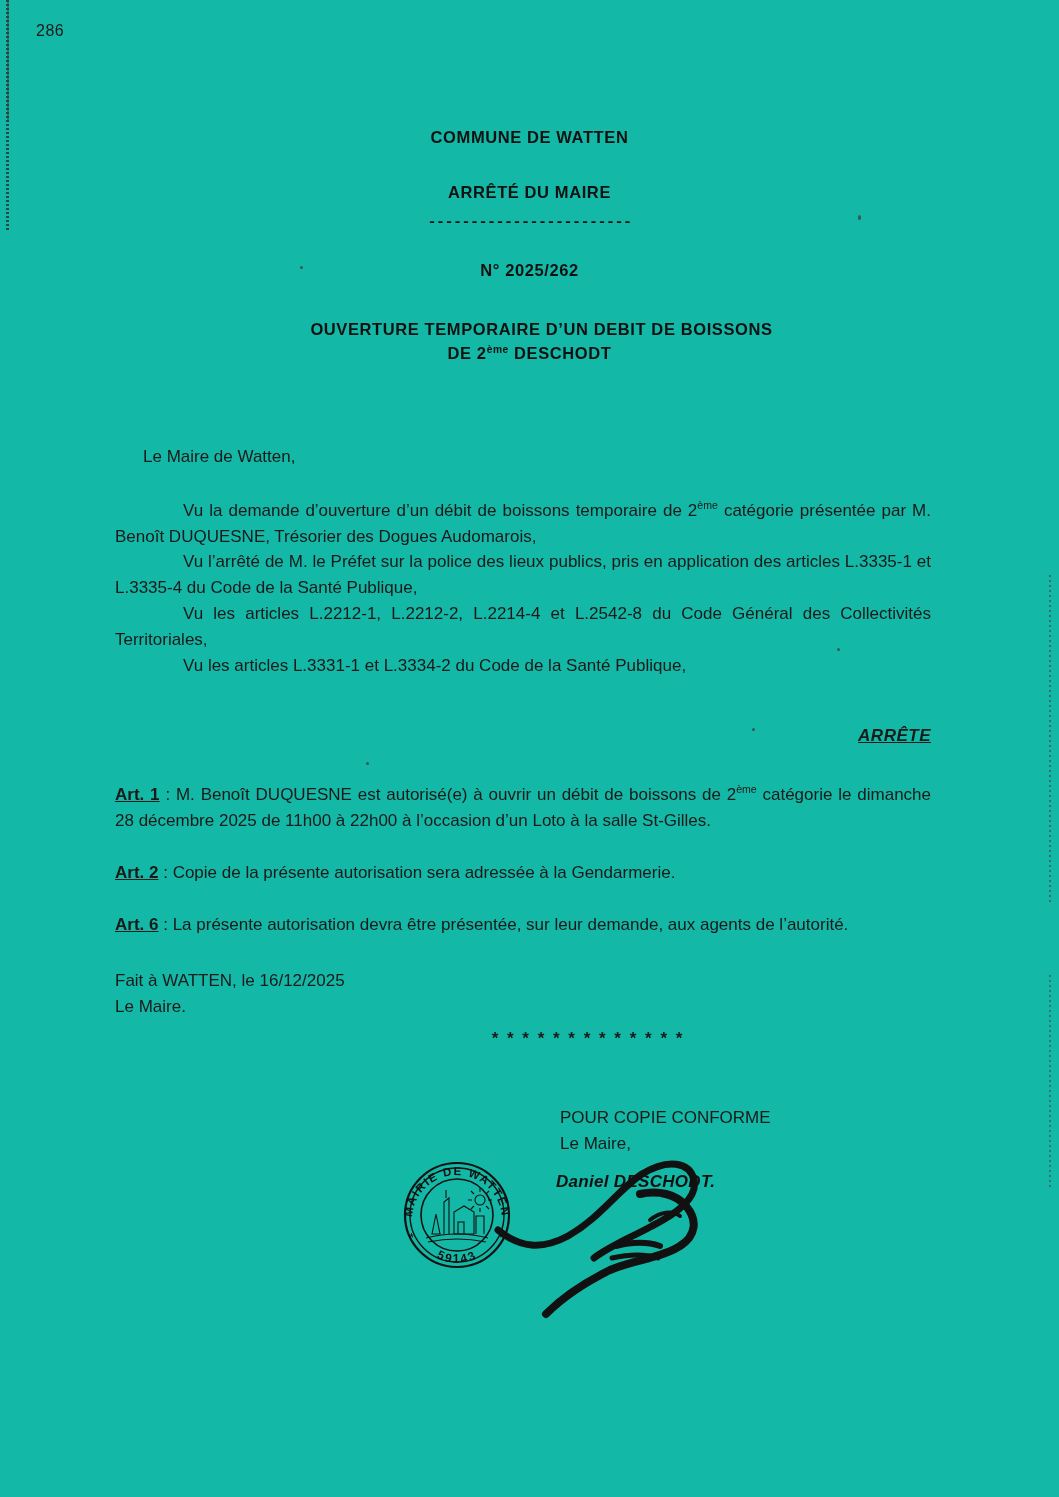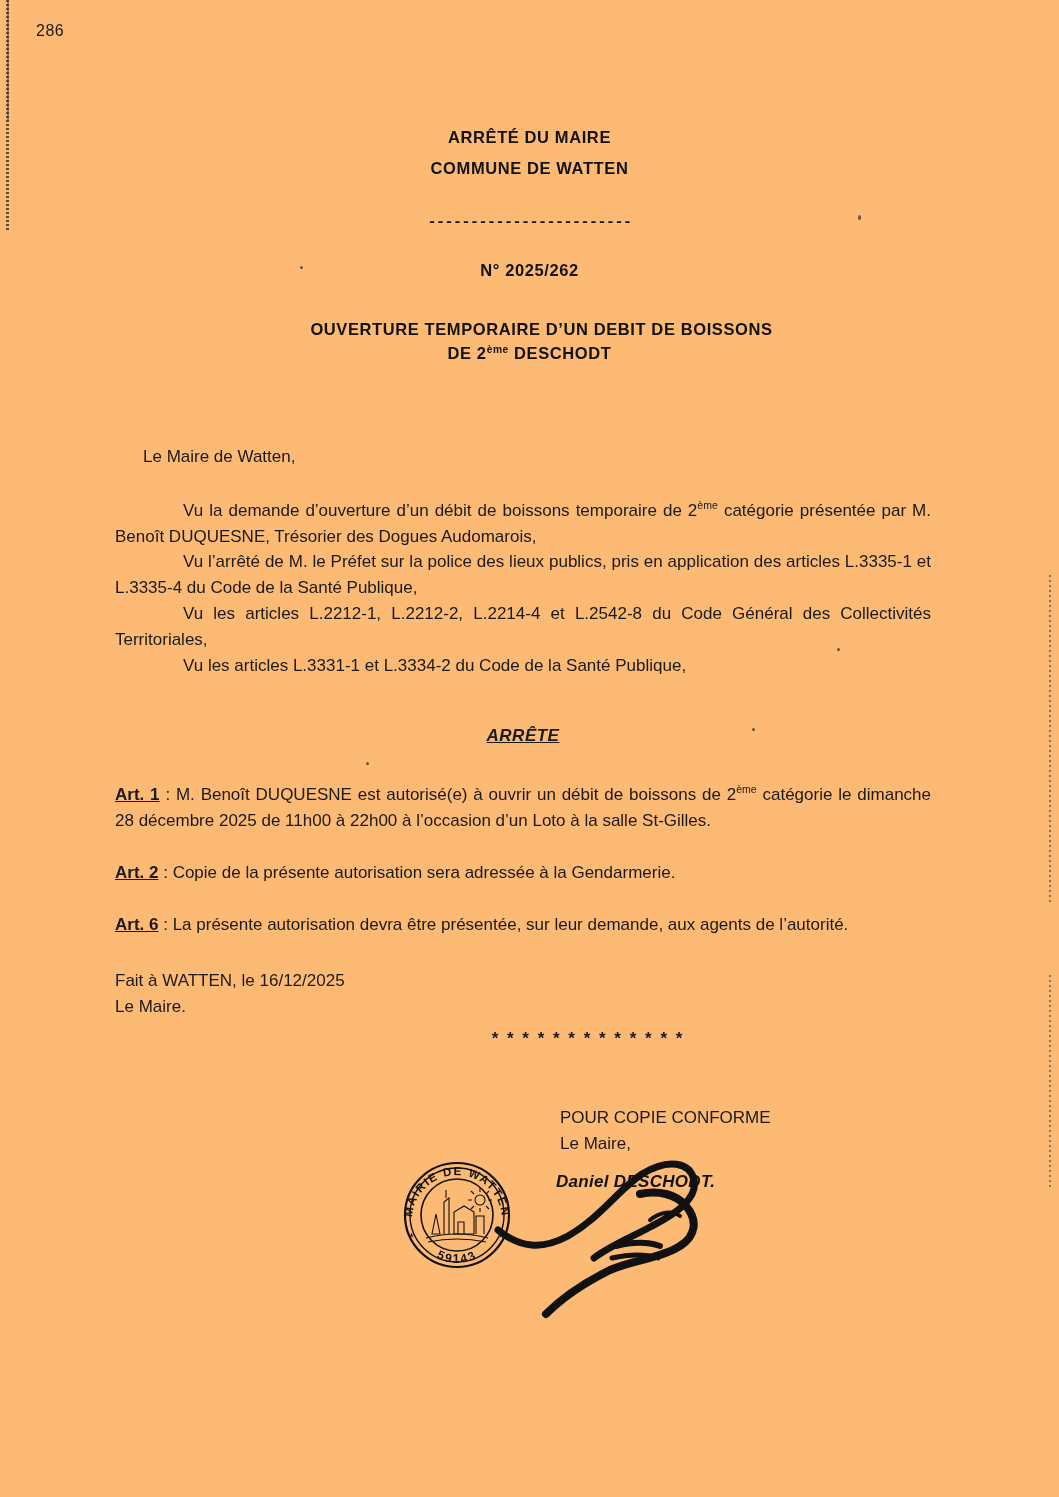--- a/index.html
+++ b/index.html
@@ -7,21 +7,21 @@
     padding: 0;
     background: #ffffff;
   }
   body {
     font-family: "Liberation Sans", sans-serif;
   }
   #page {
     position: relative;
     width: 1059px;
     height: 1497px;
-    background: #fdba74;
+    background: #14b8a6;
     overflow: hidden;
     color: #1a1a1a;
   }
 
   
   .scan-edge-left {
     position: absolute;
     left: 6px;
     top: 0px;
     width: 3px;
@@ -132,21 +132,21 @@
   .salutation {
     margin-left: 28px;
     margin-bottom: 28px;
   }
   .vu-group p {
     margin: 0;
     text-align: justify;
     text-indent: 68px;
   }
   .arrete-heading {
-    text-align: center;
+    text-align: right;
     font-weight: bold;
     font-style: italic;
     text-decoration: underline;
     font-size: 17px;
     margin-top: 44px;
     margin-bottom: 34px;
     letter-spacing: 0.5px;
   }
   .article {
     margin: 0 0 26px 0;
@@ -215,22 +215,22 @@
 
   <div class="speck" style="left:300px;top:266px;width:3px;height:3px;"></div>
   <div class="speck" style="left:858px;top:215px;width:3px;height:5px;"></div>
   <div class="speck" style="left:837px;top:648px;width:3px;height:3px;"></div>
   <div class="speck" style="left:752px;top:728px;width:3px;height:3px;"></div>
   <div class="speck" style="left:366px;top:762px;width:3px;height:3px;"></div>
 
   <div class="page-number">286</div>
 
   <div class="header-block">
+    <div class="hdr-line hdr-commune">COMMUNE DE WATTEN</div>
     <div class="hdr-line hdr-arrete">ARRÊTÉ DU MAIRE</div>
-    <div class="hdr-line hdr-commune">COMMUNE DE WATTEN</div>
     <div class="dash-sep">------------------------</div>
     <div class="hdr-line hdr-num">N° 2025/262</div>
     <div class="hdr-line hdr-title1">OUVERTURE TEMPORAIRE D’UN DEBIT DE BOISSONS</div>
     <div class="hdr-line hdr-title2">
       <span>DE 2</span><sup class="sm">ème</sup><span> DESCHODT</span>
     </div>
   </div>
 
   <div class="body-block">
 

